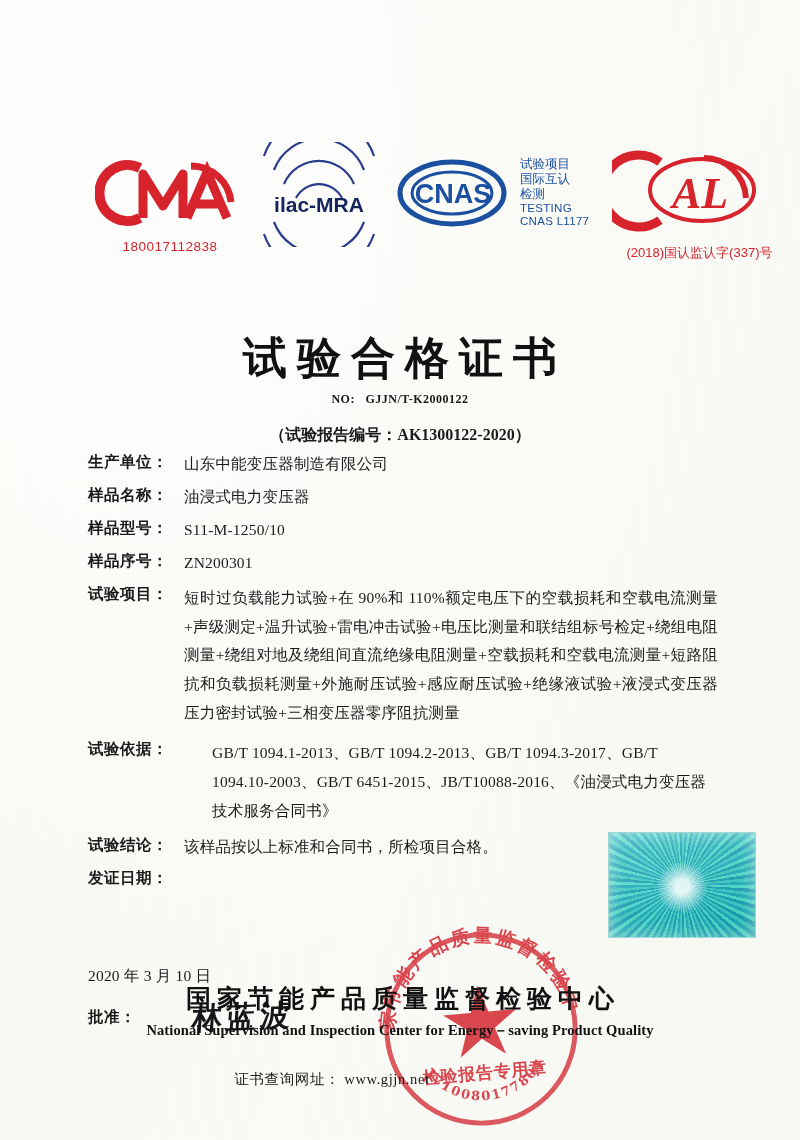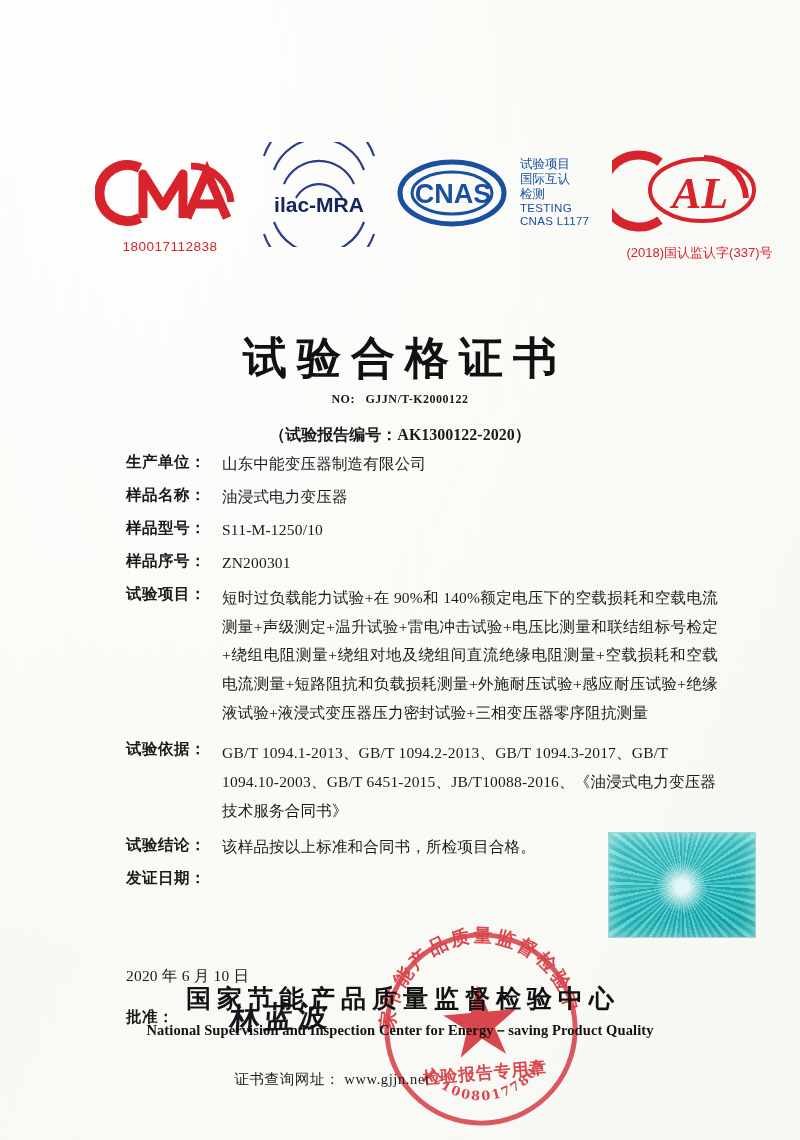--- a/index.html
+++ b/index.html
@@ -122,37 +122,36 @@
     position: absolute;
     top: 452px;
     left: 88px;
     width: 630px;
     font-size: 15.5px;
   }
   .field {
     display: flex;
     align-items: flex-start;
     margin-bottom: 9px;
-    margin-left: 38px;
   }
   .field-label {
     width: 96px;
     flex: 0 0 96px;
     font-weight: bold;
     letter-spacing: .5px;
     white-space: nowrap;
   }
   .field-value {
     flex: 1;
     line-height: 1.85;
     letter-spacing: .2px;
   }
   .field-value.tight { line-height: 1.55; }
   .field.items .field-value { text-align: justify; }
-  .field.basis { margin-top: 12px; }
+  .field.basis { margin-top: 12px; gap: 28px; }
   .field.conclusion { margin-top: 10px; }
   .field.date { margin-top: 4px; flex-direction: column; }
 
   
   .field.approve { margin-top: 2px; align-items: center; }
   .signature {
     font-family: "DejaVu Serif", serif;
     font-size: 30px;
     font-weight: bold;
     letter-spacing: 4px;
@@ -320,36 +319,36 @@
       <div class="field-value tight">S11-M-1250/10</div>
     </div>
 
     <div class="field">
       <div class="field-label">样品序号：</div>
       <div class="field-value tight">ZN200301</div>
     </div>
 
     <div class="field items">
       <div class="field-label">试验项目：</div>
-      <div class="field-value">短时过负载能力试验+在 90%和 140%额定电压下的空载损耗和空载电流测量+声级测定+温升试验+雷电冲击试验+电压比测量和联结组标号检定+绕组电阻测量+绕组对地及绕组间直流绝缘电阻测量+空载损耗和空载电流测量+短路阻抗和负载损耗测量+外施耐压试验+感应耐压试验+绝缘液试验+液浸式变压器压力密封试验+三相变压器零序阻抗测量</div>
+      <div class="field-value">短时过负载能力试验+在 90%和 110%额定电压下的空载损耗和空载电流测量+声级测定+温升试验+雷电冲击试验+电压比测量和联结组标号检定+绕组电阻测量+绕组对地及绕组间直流绝缘电阻测量+空载损耗和空载电流测量+短路阻抗和负载损耗测量+外施耐压试验+感应耐压试验+绝缘液试验+液浸式变压器压力密封试验+三相变压器零序阻抗测量</div>
     </div>
 
     <div class="field basis">
       <div class="field-label">试验依据：</div>
       <div class="field-value">GB/T 1094.1-2013、GB/T 1094.2-2013、GB/T 1094.3-2017、GB/T 1094.10-2003、GB/T 6451-2015、JB/T10088-2016、《油浸式电力变压器技术服务合同书》</div>
     </div>
 
     <div class="field conclusion">
       <div class="field-label">试验结论：</div>
       <div class="field-value tight">该样品按以上标准和合同书，所检项目合格。</div>
     </div>
 
     <div class="field date">
       <div class="field-label">发证日期：</div>
-      <div class="field-value tight">2020 年 6 月 10 日</div>
+      <div class="field-value tight">2020 年 3 月 10 日</div>
     </div>
 
     <div class="field approve">
       <div class="field-label">批准：</div>
       <div class="signature">林蓝波</div>
     </div>
   </div>
 
   <div class="hologram"></div>
 

